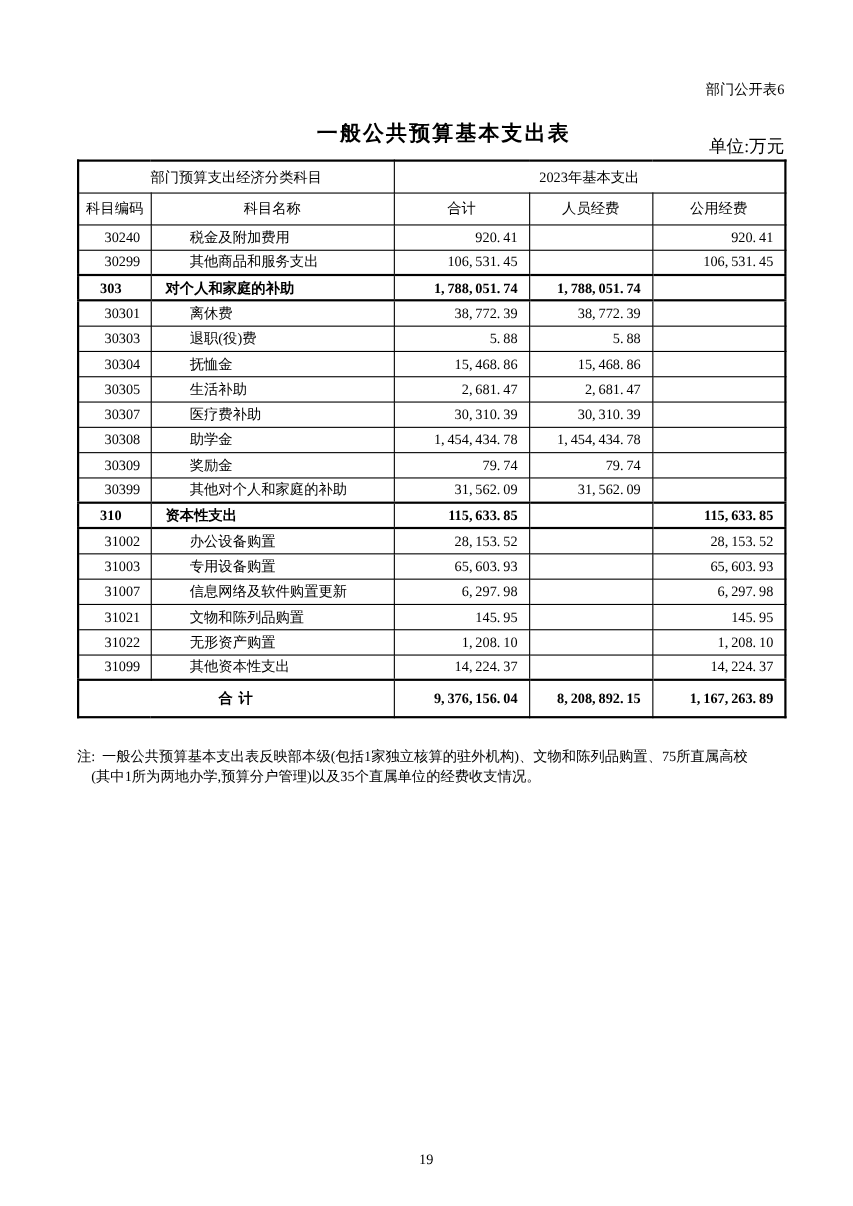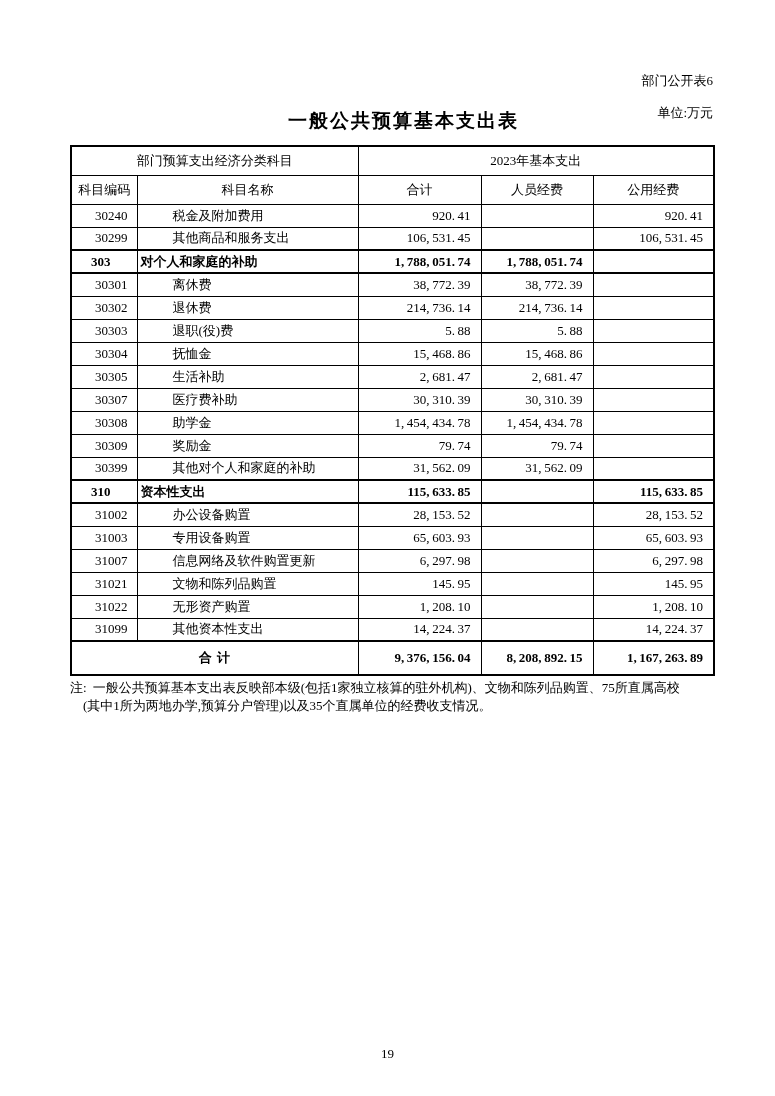--- a/index.html
+++ b/index.html
@@ -15,22 +15,22 @@
     position:absolute; top:72px; right:62px;
     font-size:13px;
   }
   .title {
     position:absolute; top:92px; left:0; width:100%;
     margin:16px; text-align:center;
     font-family:"Liberation Sans","DejaVu Sans",sans-serif;
     font-weight:bold; font-size:19px; letter-spacing:2px;
   }
   .unit-label {
-    position:absolute; top:104px; right:62px;
-    font-size:13px;
+    position:absolute; top:123px; right:62px;
+    font-size:16px;
   }
   table.budget {
     position:absolute; left:70px; top:145px;
     width:643px;
     border-collapse:collapse; table-layout:fixed;
     border:2px solid #000;
   }
   table.budget th, table.budget td {
     border:1px solid #000;
     font-size:13px; font-weight:normal;
@@ -38,21 +38,21 @@
   }
   thead tr { height:29px; }
   thead th { text-align:center; padding:0 2px; }
   tbody tr { height:23px; }
   tbody td { padding:0; vertical-align:middle; }
   .code-cell { text-align:right; padding-right:9px; }
   .name-cell { text-align:left; padding-left:35px; }
   .num-cell  { text-align:right; padding-right:10px; }
   tr.sec td { border-top:2px solid #000; border-bottom:2px solid #000; font-weight:bold; }
   tr.sec .code-cell { text-align:left; padding-left:19px; padding-right:0; }
-  tr.sec .name-cell { padding-left:3px; }
+  tr.sec .name-cell { padding-left:13px; }
   tr.total { height:34px; }
   tr.total td { border-top:2px solid #000; font-weight:bold; }
   tr.total .label-cell { text-align:center; letter-spacing:1px; }
   .note {
     position:absolute; left:70px; top:679px; width:650px;
     font-size:13px; line-height:17.5px;
   }
   .note .line2 { margin-left:13px; }
   .note .prefix { margin-right:6px; }
   .page-number {
@@ -115,27 +115,20 @@
           <td class="num-cell"></td>
         </tr>
         <tr class="child">
           <td class="code-cell">30301</td>
           <td class="name-cell">离休费</td>
           <td class="num-cell">38, 772. 39</td>
           <td class="num-cell">38, 772. 39</td>
           <td class="num-cell"></td>
         </tr>
         <tr class="child">
-          <td class="code-cell">30302</td>
-          <td class="name-cell">退休费</td>
-          <td class="num-cell">214, 736. 14</td>
-          <td class="num-cell">214, 736. 14</td>
-          <td class="num-cell"></td>
-        </tr>
-        <tr class="child">
           <td class="code-cell">30303</td>
           <td class="name-cell">退职(役)费</td>
           <td class="num-cell">5. 88</td>
           <td class="num-cell">5. 88</td>
           <td class="num-cell"></td>
         </tr>
         <tr class="child">
           <td class="code-cell">30304</td>
           <td class="name-cell">抚恤金</td>
           <td class="num-cell">15, 468. 86</td>

